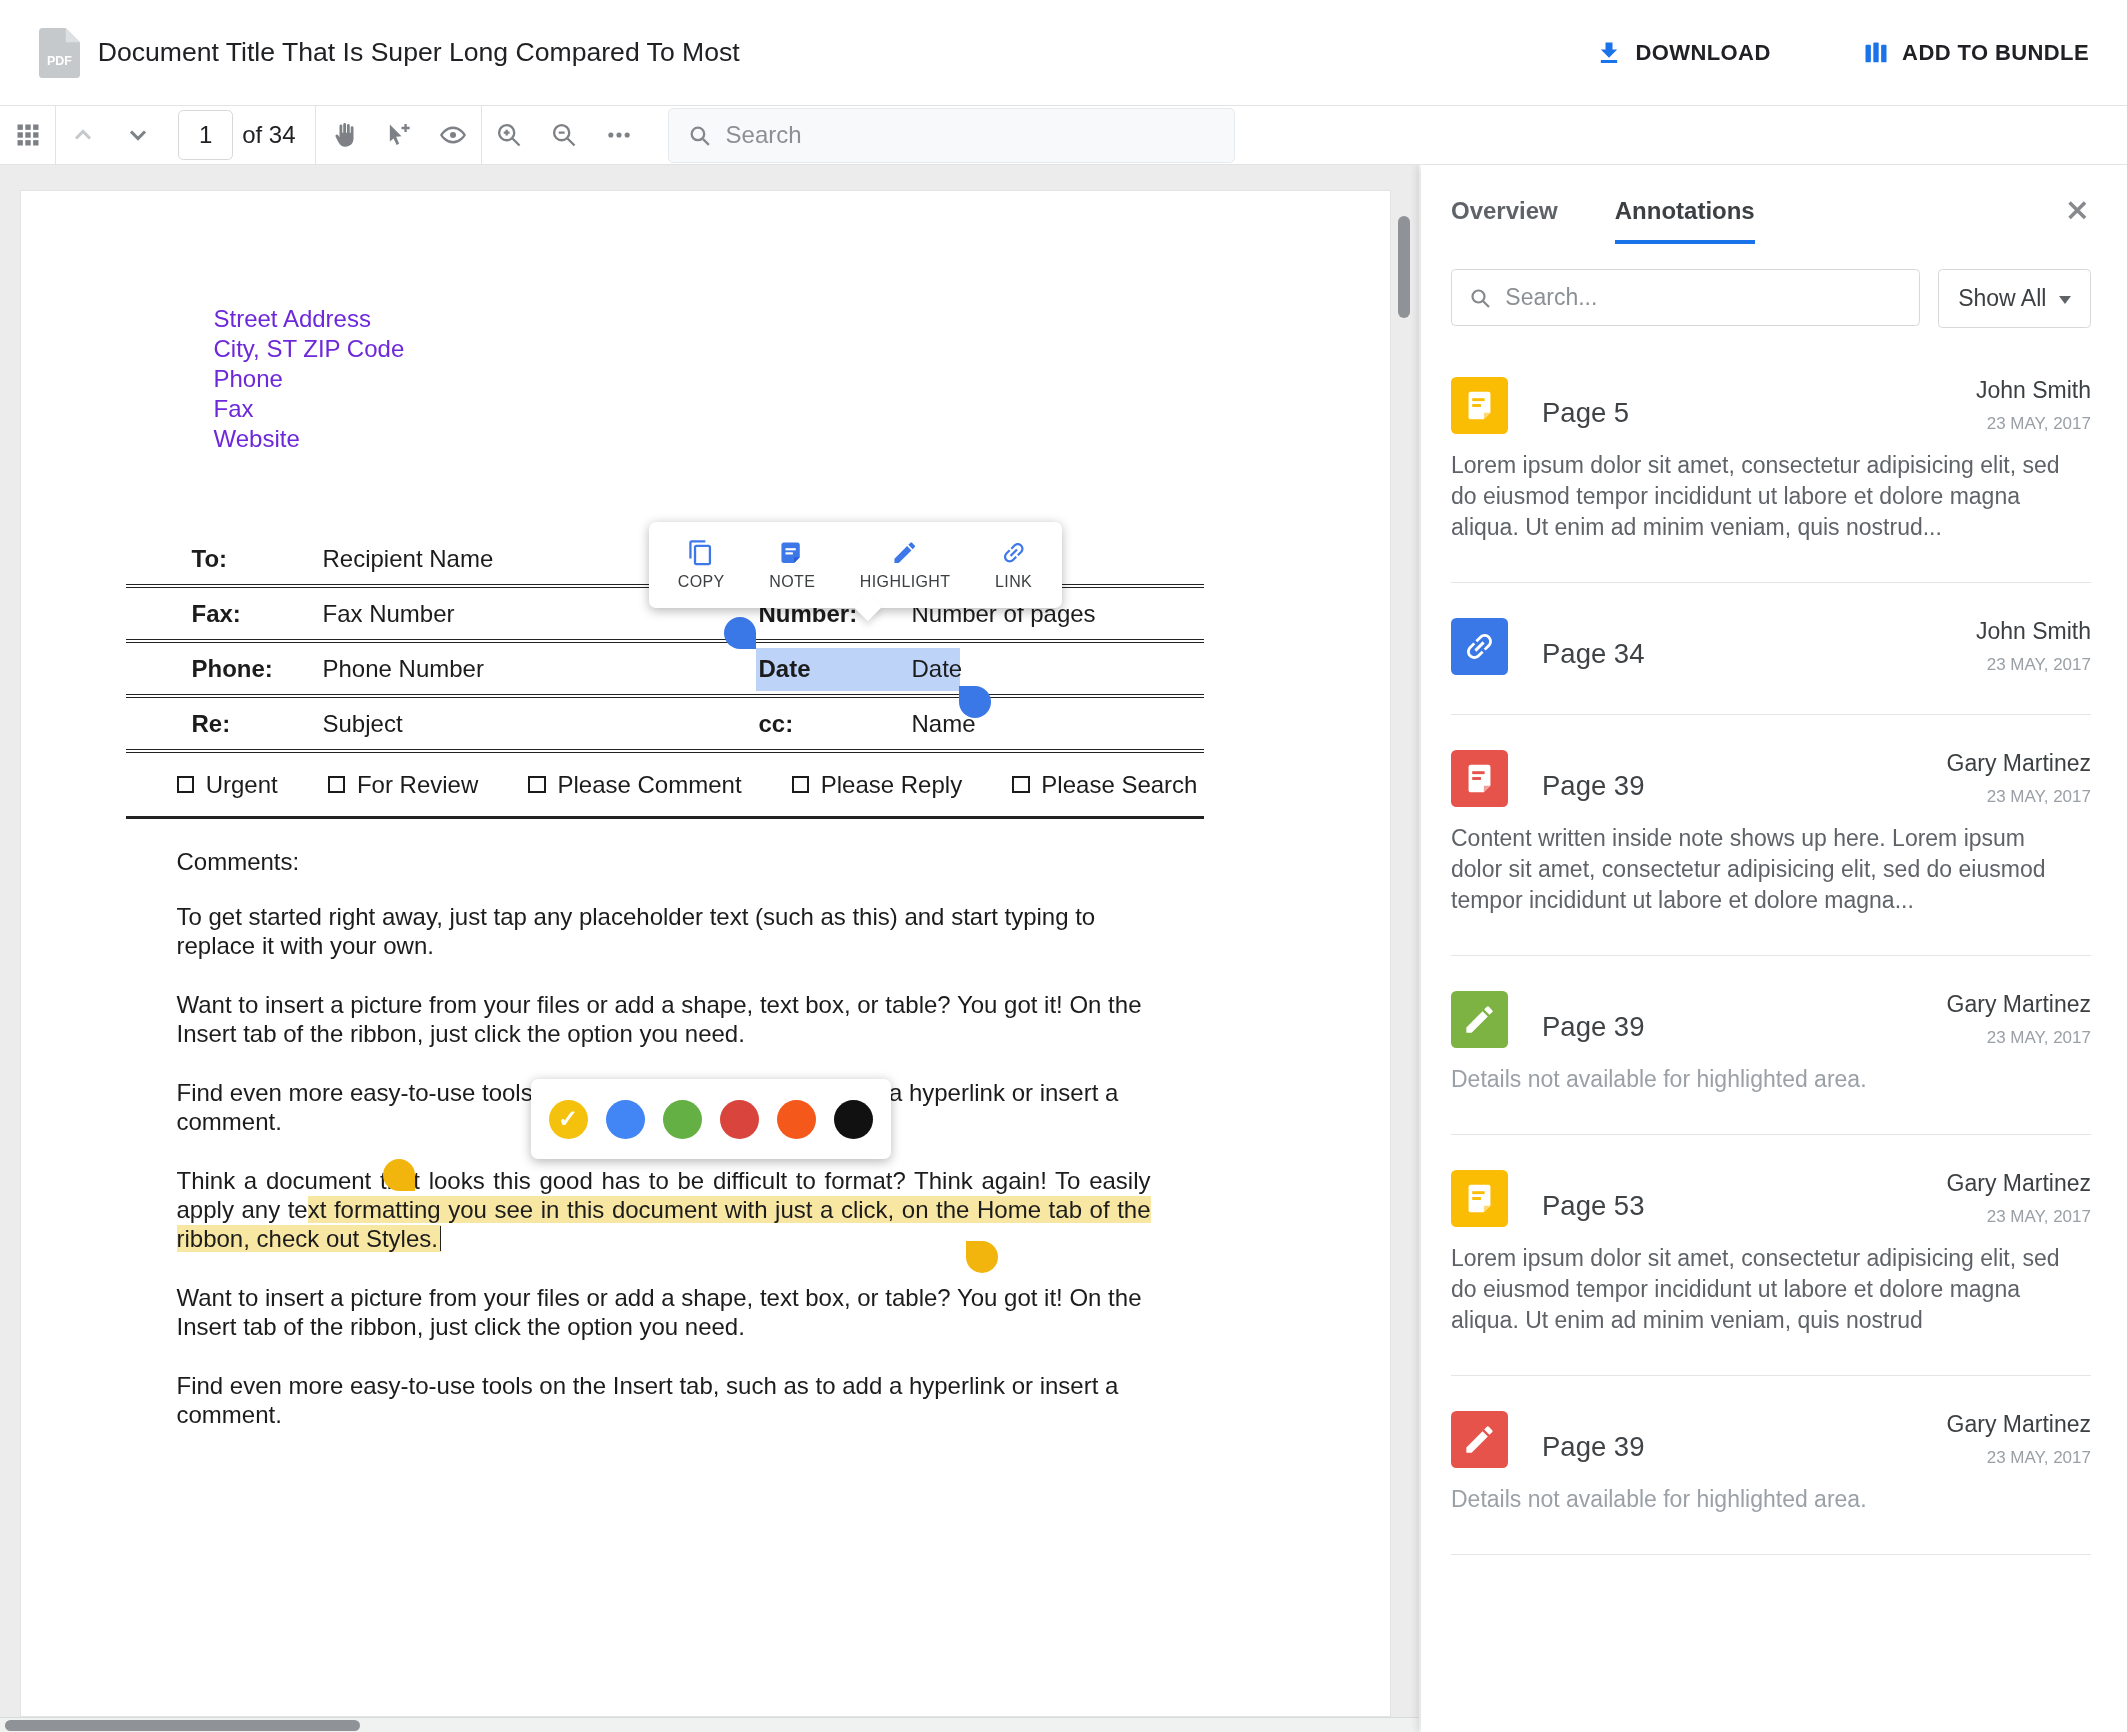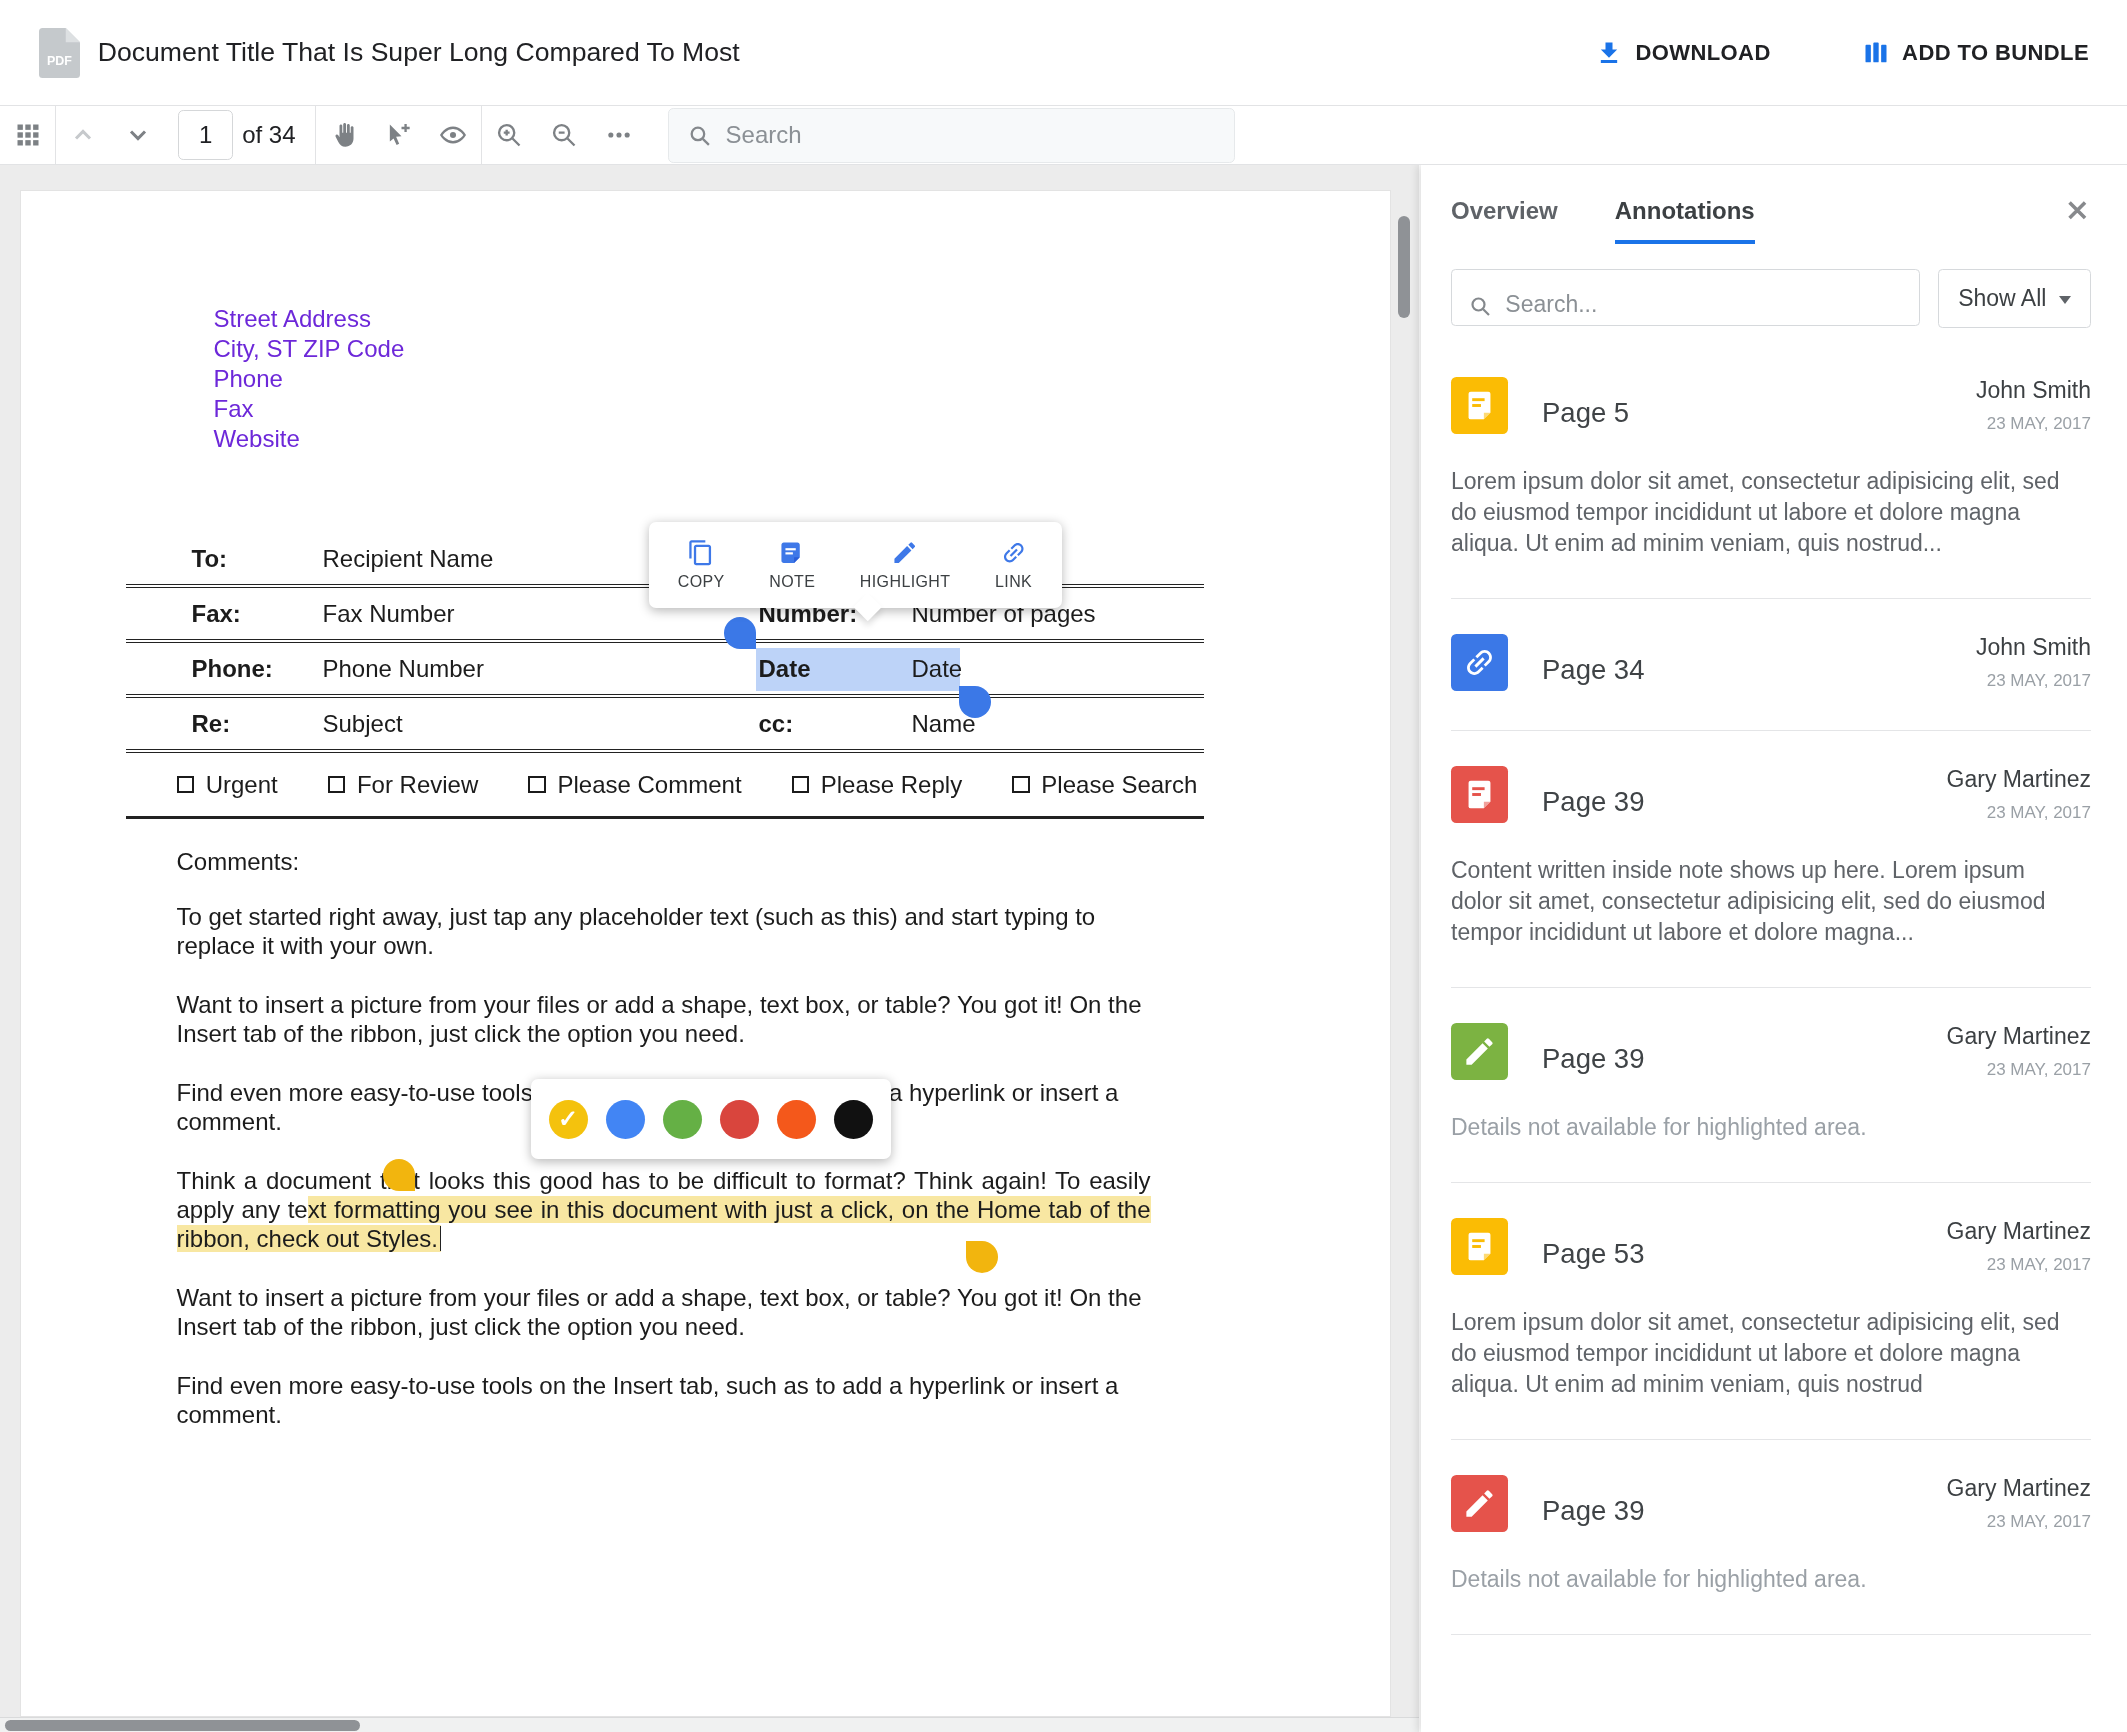--- a/index.html
+++ b/index.html
@@ -73,39 +73,39 @@
   
   .panel { position:absolute; left:1421px; top:165px; width:707px; height:1568px; background:#fff; box-shadow:-3.5px 0 8.9px rgba(0,0,0,.14); z-index:8; overflow:hidden; }
   .panel-head { padding:32px 37px 0 30px; }
   .tabs { display:flex; align-items:flex-start; }
   .tab { font-size:24px; font-weight:700; color:#5f6368; padding-bottom:15px; cursor:pointer; }
   .tab + .tab { margin-left:57px; }
   .tab.active { color:#3c4043; border-bottom:4.4px solid #1a73e8; }
   .close-btn { margin-left:auto; cursor:pointer; }
   .close-btn svg { width:26.6px; height:26.6px; }
   .filter-row { display:flex; gap:17.7px; margin-top:25px; }
-  .p-search { flex:1; height:57px; border:1.3px solid #d6d9dc; border-radius:4.4px; display:flex; align-items:flex-end; padding:7px 16px; gap:13.3px; }
+  .p-search { flex:1; height:57px; border:1.3px solid #d6d9dc; border-radius:4.4px; display:flex; align-items:center; padding:0 16px; gap:13.3px; }
   .p-search svg { width:24px; height:24px; flex:0 0 24px; }
   .p-search input { border:none; outline:none; font-size:23px; color:#202124; width:100%; font-family:"Liberation Sans", sans-serif; }
   .p-show { width:153px; height:59px; border:1.3px solid #d6d9dc; border-radius:4.4px; display:flex; align-items:center; justify-content:center; gap:12.4px; font-size:23px; color:#3c4043; cursor:pointer; }
   .p-show .tri { width:0; height:0; border-left:6.2px solid transparent; border-right:6.2px solid transparent; border-top:8px solid #5f6368; margin-top:2.7px; }
 
   .alist { padding:14px 37px 0 30px; }
   .aitem { padding:35px 0 39px; border-bottom:0.9px solid #e4e5e7; cursor:pointer; }
   .ahead { display:flex; align-items:flex-start; }
   .aicon { width:57px; height:57px; border-radius:5.3px; display:flex; align-items:center; justify-content:center; flex:0 0 57px; }
   .aicon svg { width:35px; height:35px; display:none; }
   .aicon.kind-note .g-note { display:block; }
   .aicon.kind-link .g-link { display:block; }
   .aicon.kind-pen .g-pen { display:block; }
   .apage { font-size:27.5px; color:#3f4346; margin-left:34px; margin-top:20px; }
   .ameta { margin-left:auto; text-align:right; }
   .aauthor { font-size:23px; color:#3c4043; }
   .adate { font-size:17px; color:#9aa0a6; margin-top:9.8px; }
-  .abody { margin-top:32px; font-size:23px; line-height:31px; color:#5f6368; max-width:625px; }
+  .abody { margin-top:16px; font-size:23px; line-height:31px; color:#5f6368; max-width:625px; }
   .abody.muted { color:#9aa0a6; }
   .afile { margin-top:30px; height:66px; border:1.3px solid #d6d9dc; border-radius:7px; display:flex; align-items:center; padding:0 19.5px; gap:15px; }
   .afile svg { width:27.5px; height:27.5px; flex:0 0 27.5px; }
   .afile .fname { color:#1a73e8; font-size:24px; text-decoration:underline; }
 </style>
 </head>
 <body>
 
 <div id="app">
 

